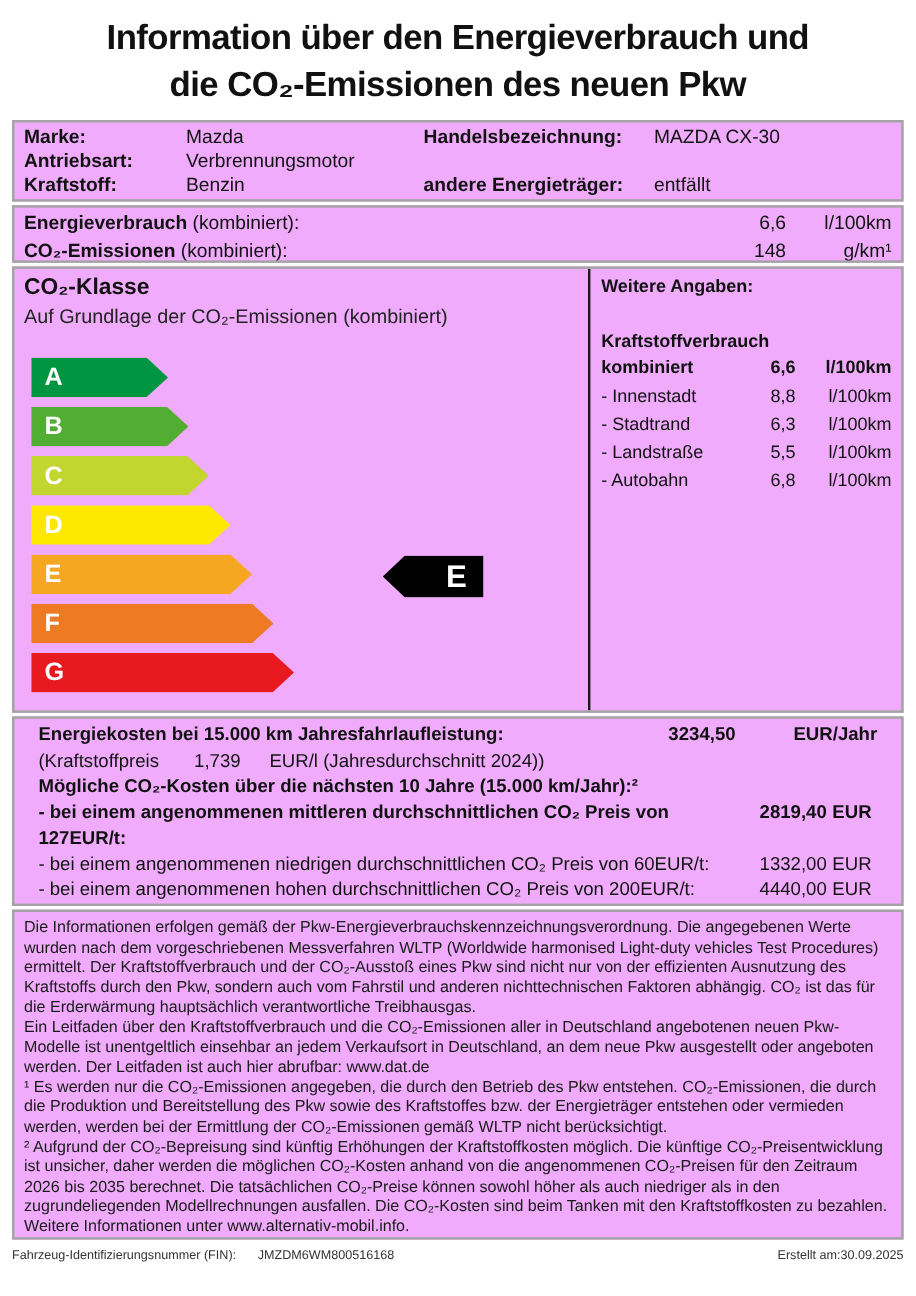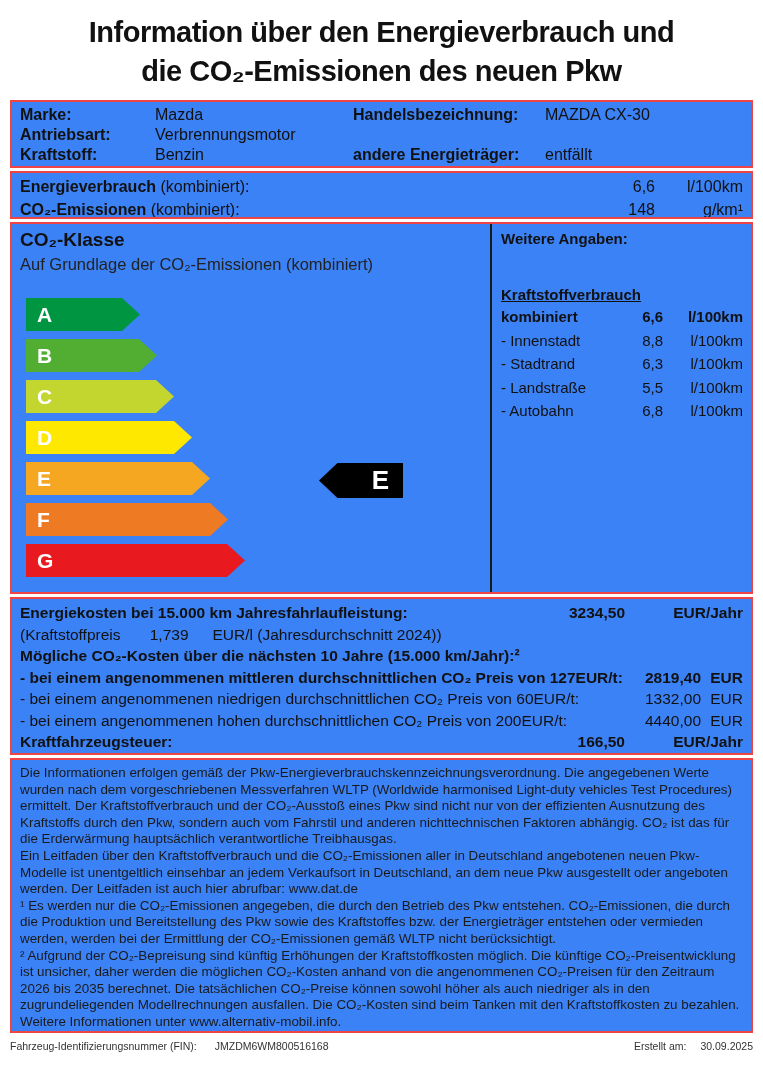--- a/index.html
+++ b/index.html
@@ -3,21 +3,21 @@
 <meta charset="utf-8">
 <style>
   * { margin:0; padding:0; box-sizing:border-box; }
   html,body { background:#ffffff; }
   body { font-family:"Liberation Sans","DejaVu Sans",sans-serif; color:#111; }
   .page { position:relative; width:763px; height:1080px; background:#fff; overflow:hidden; }
 
   .title-block { padding-top:13px; text-align:center; font-weight:bold;
                  font-size:29px; line-height:39px; letter-spacing:-0.5px; }
 
-  .box { margin:3px 10px 0 10px; border:2px solid #ef4444; background:#3b82f6; overflow:hidden; }
+  .box { margin:3px 10px 0 10px; border:2px solid #a3a3a3; background:#f0abfc; overflow:hidden; }
 
   
   .box-vehicle { margin-top:9px; height:68px; padding:3px 8px; font-size:16px; }
   .v-row { display:flex; line-height:20px; }
   .v-label { width:135px; font-weight:bold; flex:none; }
   .v-value { width:198px; flex:none; }
   .v-label2 { width:192px; font-weight:bold; flex:none; }
   .v-value2 { flex:1; }
 
   
@@ -37,49 +37,49 @@
   .class-arrow { height:33px; margin-bottom:8px; display:flex; align-items:center;
                  color:#fff; font-weight:bold; font-size:21px; padding-left:11px;
                  clip-path:polygon(0 0, calc(100% - 18px) 0, 100% 50%, calc(100% - 18px) 100%, 0 100%); }
   .pointer { position:absolute; left:307px; top:239px; width:84px; height:35px;
              display:flex; align-items:center; justify-content:flex-end; padding-right:14px;
              color:#fff; font-weight:bold; font-size:26px;
              clip-path:polygon(0 50%, 22% 0, 100% 0, 100% 100%, 22% 100%); }
   .class-divider { position:absolute; left:478px; top:0; width:1.5px; height:100%; background:#1a1a1a; }
   .class-right { position:absolute; left:480px; top:0; right:0; height:100%; padding:5px 8px 5px 9px; font-size:15px; }
   .wa-heading { font-weight:bold; line-height:20px; }
-  .wa-sub-heading { font-weight:bold; line-height:20px; margin-top:36px;text-decoration:underline; }
+  .wa-sub-heading { font-weight:bold; line-height:20px; margin-top:26px; }
   .wa-row { display:flex; line-height:23.5px; }
   .wa-row.bold { font-weight:bold; }
   .wa-label { flex:1; }
   .wa-value { width:52px; text-align:right; flex:none; }
   .wa-unit { width:80px; text-align:right; flex:none; }
 
   
-  .box-costs { height:158px; padding:3px 8px; font-size:15.5px; }
+  .box-costs { height:158px; padding:3px 20px; font-size:15.5px; }
   .k-row { display:flex; line-height:21.5px; align-items:baseline; }
   .k-row.bold { font-weight:bold; }
   .k-label { flex:1; }
   .k-value-wide { text-align:right; flex:none; }
   .k-unit-wide { width:118px; text-align:right; flex:none; }
   .k-value { width:78px; text-align:right; flex:none; }
-  .k-unit { width:42px; text-align:right; flex:none; }
+  .k-unit { width:42px; text-align:center; flex:none; }
   .fuel-price-label { flex:none; }
   .fuel-price-value { width:68px; text-align:right; flex:none; }
   .fuel-price-unit { margin-left:24px; flex:none; }
 
   
   .box-fineprint { height:275px; padding:5px 8px; font-size:13.4px; line-height:16.6px; color:#1a1a1a; }
 
   
   .footer { display:flex; margin:7px 10px 0 10px; font-size:10.5px; color:#333; }
   .footer .fin-label { flex:none; }
   .footer .fin-value { margin-left:18px; flex:1; }
   .footer .erstellt-label { flex:none; }
-  .footer .erstellt-value { margin-left:14px; flex:none; }
+  .footer .erstellt-value { margin-left:0; flex:none; }
 </style>
 </head>
 <body>
 
 <div class="page">
 
   <div class="title-block">
     <div>Information über den Energieverbrauch und</div>
     <div>die CO₂-Emissionen des neuen Pkw</div>
   </div>

